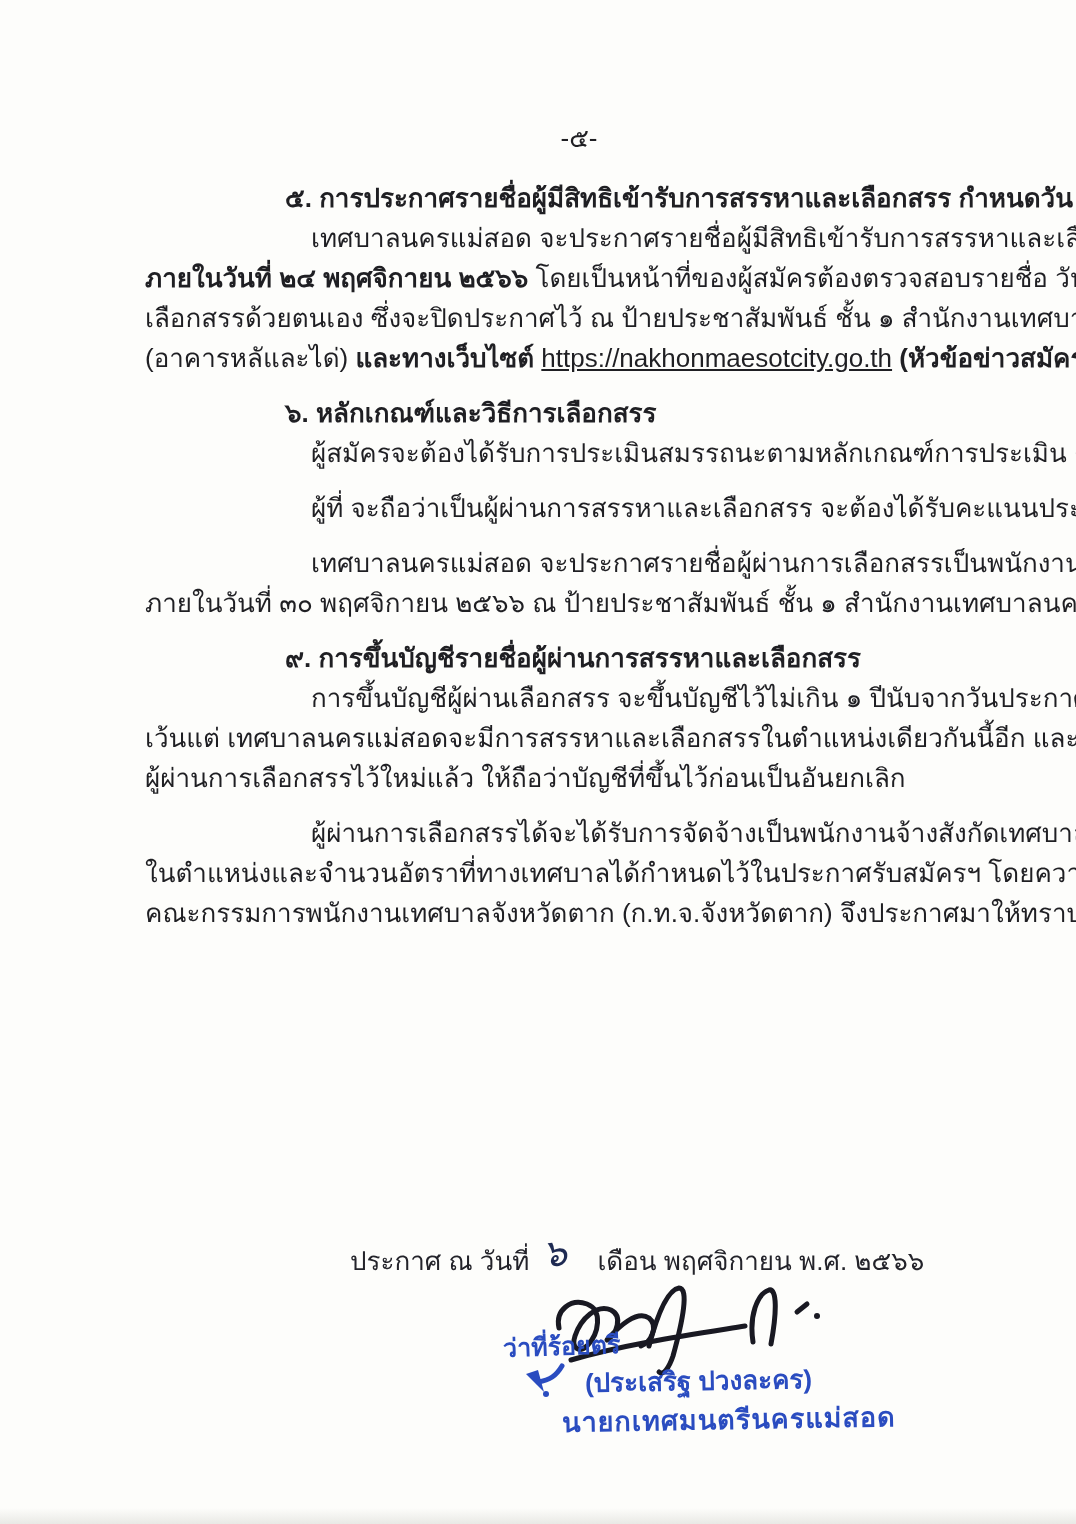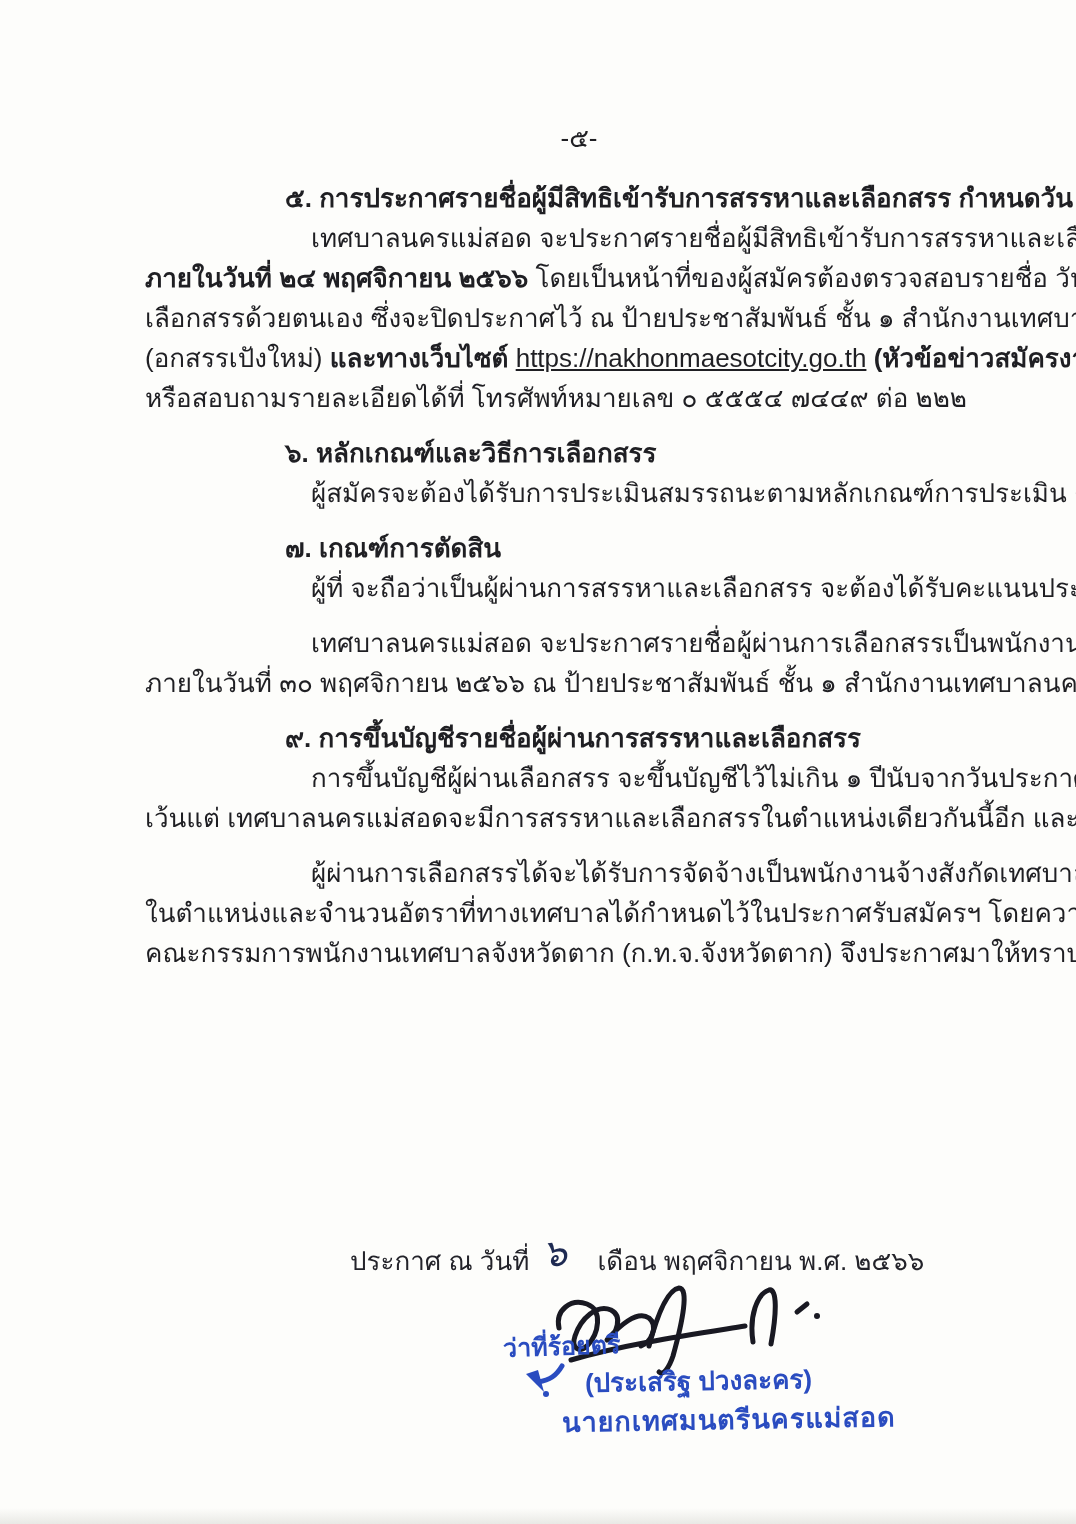--- a/index.html
+++ b/index.html
@@ -73,43 +73,42 @@
 <div class="page">
 
   <div class="doc">
     <div class="pageno">-๕-</div>
 
     <div class="sec">
       <div class="line h">๕. การประกาศรายชื่อผู้มีสิทธิเข้ารับการสรรหาและเลือกสรร กำหนดวัน เวลา สถานที่</div>
       <div class="line ind">เทศบาลนครแม่สอด จะประกาศรายชื่อผู้มีสิทธิเข้ารับการสรรหาและเลือกสรร</div>
       <div class="line"><span class="b">ภายในวันที่ ๒๔ พฤศจิกายน ๒๕๖๖ </span><span>โดยเป็นหน้าที่ของผู้สมัครต้องตรวจสอบรายชื่อ วัน เวลา และสถานที่</span></div>
       <div class="line">เลือกสรรด้วยตนเอง ซึ่งจะปิดประกาศไว้ ณ ป้ายประชาสัมพันธ์ ชั้น ๑ สำนักงานเทศบาลนครแม่สอด</div>
-      <div class="line"><span>(อกสรรเปังใหม่) </span><span class="b">และทางเว็บไซต์ </span><span class="url">https://nakhonmaesotcity.go.th</span><span class="b"> (หัวข้อข่าวสมัครงาน)</span></div>
-      <div class="line">หรือสอบถามรายละเอียดได้ที่ โทรศัพท์หมายเลข ๐ ๕๕๕๔ ๗๔๔๙ ต่อ ๒๒๒</div>
+      <div class="line"><span>(อาคารหลัและได่) </span><span class="b">และทางเว็บไซต์ </span><span class="url">https://nakhonmaesotcity.go.th</span><span class="b"> (หัวข้อข่าวสมัครงาน)</span></div>
     </div>
 
     <div class="sec">
       <div class="line h">๖. หลักเกณฑ์และวิธีการเลือกสรร</div>
       <div class="line ind">ผู้สมัครจะต้องได้รับการประเมินสมรรถนะตามหลักเกณฑ์การประเมิน ตามที่ระบุไว้ใน</div>
     </div>
 
     <div class="sec">
-      <div class="line h">๗. เกณฑ์การตัดสิน</div>
       <div class="line ind">ผู้ที่ จะถือว่าเป็นผู้ผ่านการสรรหาและเลือกสรร จะต้องได้รับคะแนนประเมิน</div>
     </div>
 
     <div class="sec">
       <div class="line ind">เทศบาลนครแม่สอด จะประกาศรายชื่อผู้ผ่านการเลือกสรรเป็นพนักงานจ้างทั่วไป</div>
       <div class="line">ภายในวันที่ ๓๐ พฤศจิกายน ๒๕๖๖ ณ ป้ายประชาสัมพันธ์ ชั้น ๑ สำนักงานเทศบาลนครแม่สอด (อาคารหลังใหม่)</div>
     </div>
 
     <div class="sec">
       <div class="line h">๙. การขึ้นบัญชีรายชื่อผู้ผ่านการสรรหาและเลือกสรร</div>
       <div class="line ind">การขึ้นบัญชีผู้ผ่านเลือกสรร จะขึ้นบัญชีไว้ไม่เกิน ๑ ปีนับจากวันประกาศขึ้นบัญชี</div>
       <div class="line">เว้นแต่ เทศบาลนครแม่สอดจะมีการสรรหาและเลือกสรรในตำแหน่งเดียวกันนี้อีก และได้มีการขึ้นบัญชี</div>
+      <div class="line">ผู้ผ่านการเลือกสรรไว้ใหม่แล้ว ให้ถือว่าบัญชีที่ขึ้นไว้ก่อนเป็นอันยกเลิก</div>
     </div>
 
     <div class="sec">
       <div class="line ind">ผู้ผ่านการเลือกสรรได้จะได้รับการจัดจ้างเป็นพนักงานจ้างสังกัดเทศบาลนครแม่สอด</div>
       <div class="line">ในตำแหน่งและจำนวนอัตราที่ทางเทศบาลได้กำหนดไว้ในประกาศรับสมัครฯ โดยความเห็นชอบของ</div>
       <div class="line">คณะกรรมการพนักงานเทศบาลจังหวัดตาก (ก.ท.จ.จังหวัดตาก) จึงประกาศมาให้ทราบโดยทั่วกัน</div>
     </div>
   </div>
 
   <div class="dateline"><span>ประกาศ ณ  วันที่</span><span class="hand-day">๖</span><span>เดือน  พฤศจิกายน  พ.ศ. ๒๕๖๖</span></div>

